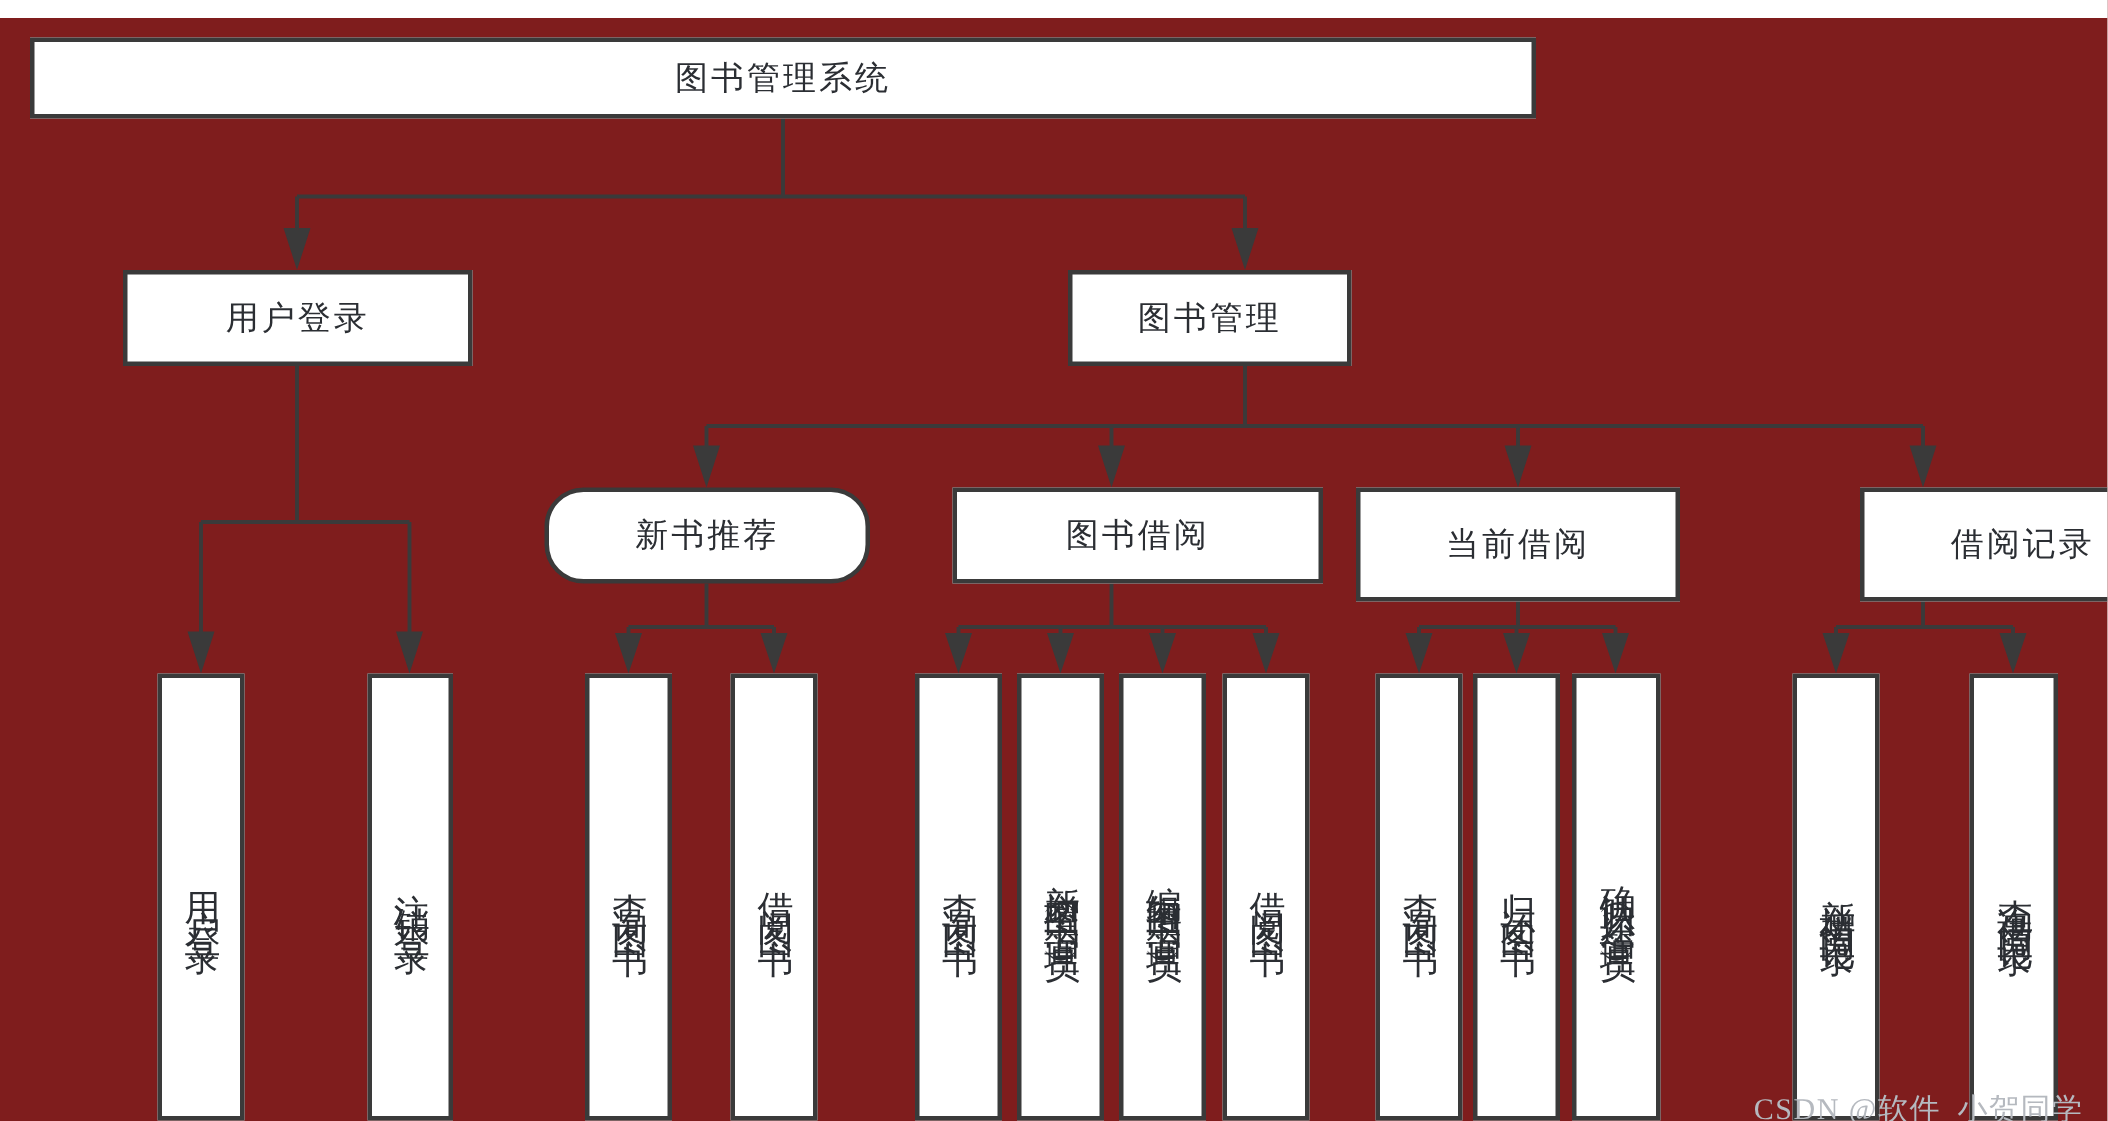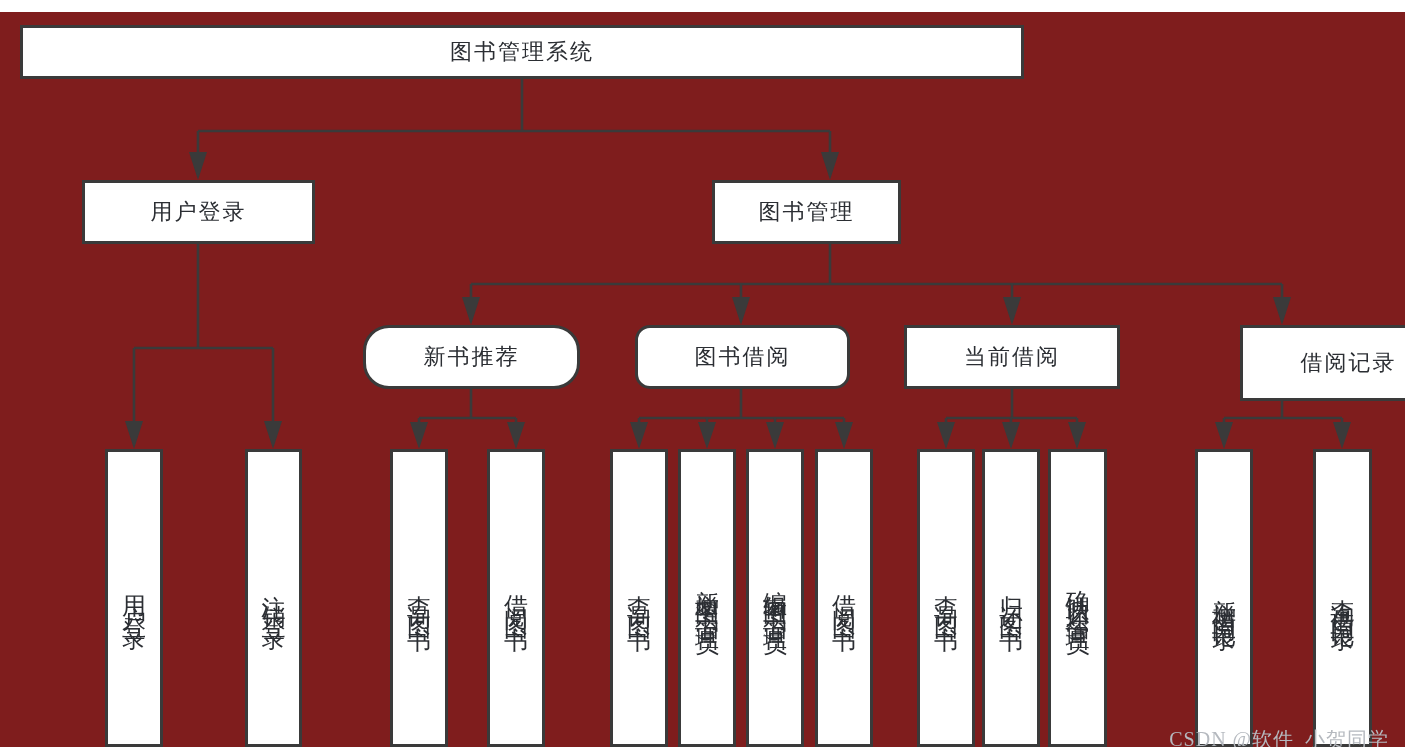--- a/index.html
+++ b/index.html
@@ -132,24 +132,24 @@
   <div class="node" style="left:82px; top:168px; width:233px; height:64px;">
     <span class="hlabel">用户登录</span>
   </div>
   <div class="node" style="left:712px; top:168px; width:189px; height:64px;">
     <span class="hlabel">图书管理</span>
   </div>
 
   <div class="node" style="left:363px; top:313px; width:217px; height:64px;border-radius:26px;">
     <span class="hlabel">新书推荐</span>
   </div>
-  <div class="node" style="left:635px; top:313px; width:215px; height:64px;border-radius:15px;">
+  <div class="node" style="left:635px; top:313px; width:247px; height:64px;">
     <span class="hlabel">图书借阅</span>
   </div>
-  <div class="node" style="left:904px; top:313px; width:216px; height:64px;">
+  <div class="node" style="left:904px; top:313px; width:216px; height:76px;">
     <span class="hlabel">当前借阅</span>
   </div>
   <div class="node" style="left:1240px; top:313px; width:217px; height:76px;">
     <span class="hlabel">借阅记录</span>
   </div>
 
   <div class="node leaf wide" style="left:105px; top:437px; width:58px; height:298px;">
     <span class="vtext">用户登录</span>
   </div>
   <div class="node leaf wide" style="left:245px; top:437px; width:57px; height:298px;">

